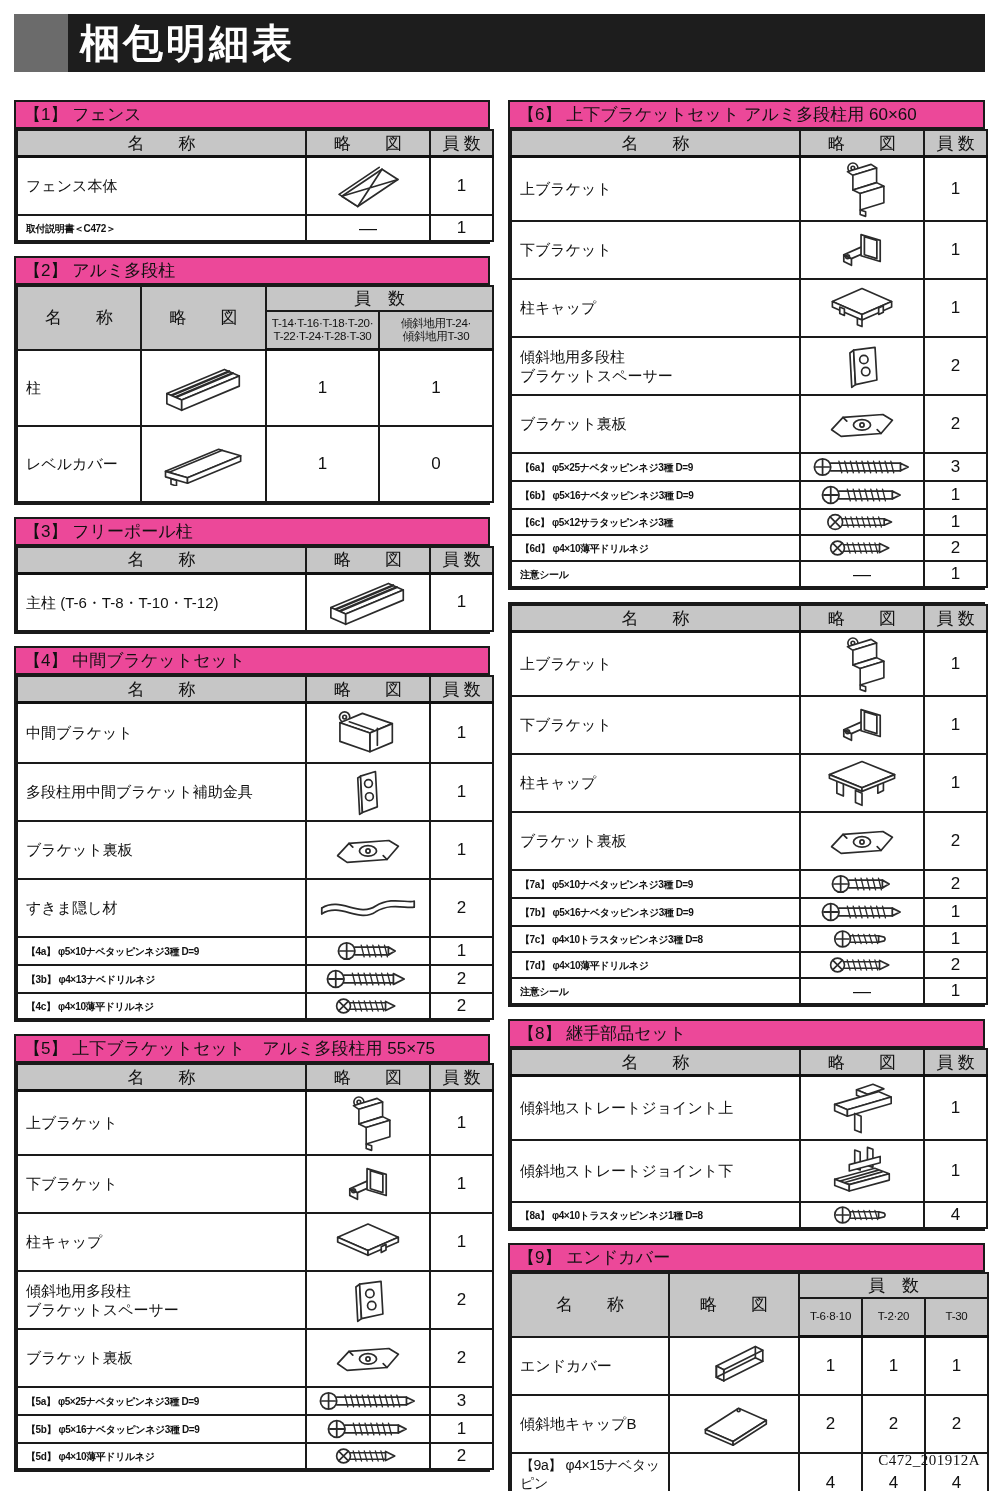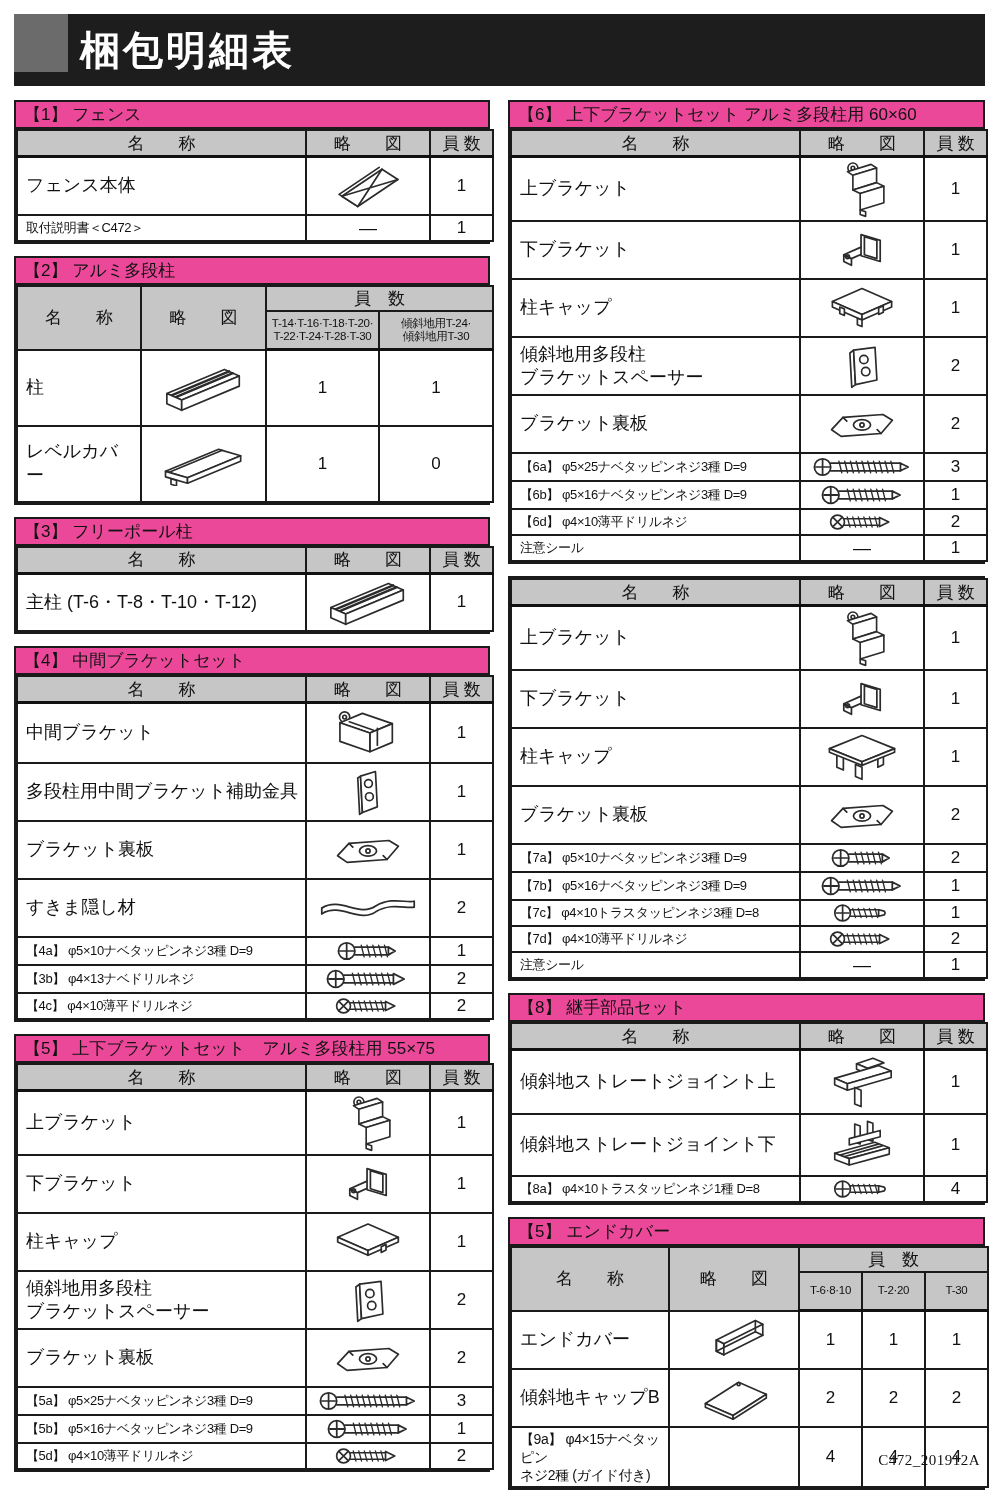--- a/index.html
+++ b/index.html
@@ -1,46 +1,46 @@
 <!DOCTYPE html>
 <html><head>
 <meta charset="utf-8">
 <style>
   html,body{margin:0;padding:0;background:#fff;}
   body{width:1000px;height:1491px;overflow:hidden;position:relative;
        font-family:"Liberation Sans","DejaVu Sans",sans-serif;color:#111;}
   .page{position:relative;width:1000px;height:1491px;}
-  .header-bar{position:absolute;left:14px;top:14px;width:971px;height:72px;background:#1d1d1d;}
+  .header-bar{position:absolute;left:14px;top:14px;width:971px;height:58px;background:#1d1d1d;}
   .header-accent{position:absolute;left:0;top:0;width:54px;height:58px;background:#6b6b6b;}
   .header-title{position:absolute;left:66px;top:50%;transform:translateY(-50%);
         color:#fff;font-size:40px;font-weight:bold;letter-spacing:3px;white-space:nowrap;}
   .columns{position:absolute;left:14px;top:100px;display:flex;gap:18px;}
   .col{display:flex;flex-direction:column;}
   .col-left{width:476px;}
   .col-right{width:477px;}
   .tbl{border:2.5px solid #1a1a1a;margin-bottom:12px;background:#fff;}
   .tbl-title{background:#ec4899;border-bottom:2px solid #1a1a1a;font-size:17px;
         padding:2px 8px;line-height:21px;white-space:nowrap;overflow:hidden;}
   table{border-collapse:collapse;width:100%;table-layout:fixed;}
   th,td{border:2px solid #1a1a1a;padding:0;}
   th{background:#c6c6c6;font-weight:normal;font-size:17px;height:24px;text-align:center;}
   thead tr:last-child th{border-bottom:3px solid #111;}
   th.h-qty-top{height:20px;}
   th.h-sub{font-size:11.5px;line-height:1.15;white-space:pre-line;height:34px;
         letter-spacing:-0.3px;padding:1px 0;}
   td{background:#fff;vertical-align:middle;}
-  td.name{font-size:18px;padding:2px 4px 2px 8px;white-space:pre-line;line-height:1.3;}
+  td.name{font-size:15px;padding:2px 4px 2px 8px;white-space:pre-line;line-height:1.3;}
   td.diag{text-align:center;}
   td.diag svg{display:block;margin:0 auto;}
   td.qty{text-align:center;font-size:17px;}
   tr.lg{height:58px;}
   tr.xl{height:76px;}
   tr.md{height:46px;}
   tr.sm{height:26px;}
-  tr.sm td.name{font-size:13px;letter-spacing:-0.4px;white-space:nowrap;overflow:hidden;}
+  tr.sm td.name{font-size:10px;letter-spacing:-0.4px;white-space:nowrap;overflow:hidden;font-weight:bold;}
   tr.md td.name{font-size:14px;letter-spacing:-0.4px;}
   .dash{display:block;text-align:center;font-size:18px;}
   .footer{position:absolute;right:20px;top:1452px;font-size:15px;letter-spacing:0.5px;font-family:Liberation Serif, serif;}
   #icon-defs{position:absolute;width:0;height:0;overflow:hidden;}
 </style>
 </head>
 <body>
 
 <svg id="icon-defs" xmlns="http://www.w3.org/2000/svg" aria-hidden="true">
   <defs>
@@ -586,20 +586,29 @@
               <tr class="sm">
                 <td class="name">【6b】 φ5×16ナベタッピンネジ3種 D=9</td>
                 <td class="diag">
                   <svg width="84" height="26">
                     <use href="#sym-scrM" xlink:href="#sym-scrM"></use>
                   </svg>
                 </td>
                 <td class="qty">1</td>
               </tr>
               <tr class="sm">
+                <td class="name">【6c】 φ5×12サラタッピンネジ3種</td>
+                <td class="diag">
+                  <svg width="76" height="24">
+                    <use href="#sym-scrSara" xlink:href="#sym-scrSara"></use>
+                  </svg>
+                </td>
+                <td class="qty">1</td>
+              </tr>
+              <tr class="sm">
                 <td class="name">【6d】 φ4×10薄平ドリルネジ</td>
                 <td class="diag">
                   <svg width="70" height="24">
                     <use href="#sym-scrThin" xlink:href="#sym-scrThin"></use>
                   </svg>
                 </td>
                 <td class="qty">2</td>
               </tr>
               <tr class="sm">
                 <td class="name">注意シール</td>
@@ -748,21 +757,21 @@
                   <svg width="62" height="24">
                     <use href="#sym-scrTruss" xlink:href="#sym-scrTruss"></use>
                   </svg>
                 </td>
                 <td class="qty">4</td>
               </tr>
             </tbody>
           </table>
         </section>
         <section class="tbl">
-          <div class="tbl-title">【5】 エンドカバー</div>
+          <div class="tbl-title">【9】 エンドカバー</div>
           <table>
             <colgroup>
               <col style="width: 158px;">
               <col style="width: 130px;">
               <col style="width: 63px;">
               <col style="width: 63px;">
               <col style="width: 63px;">
             </colgroup>
             <thead>
               <tr>

